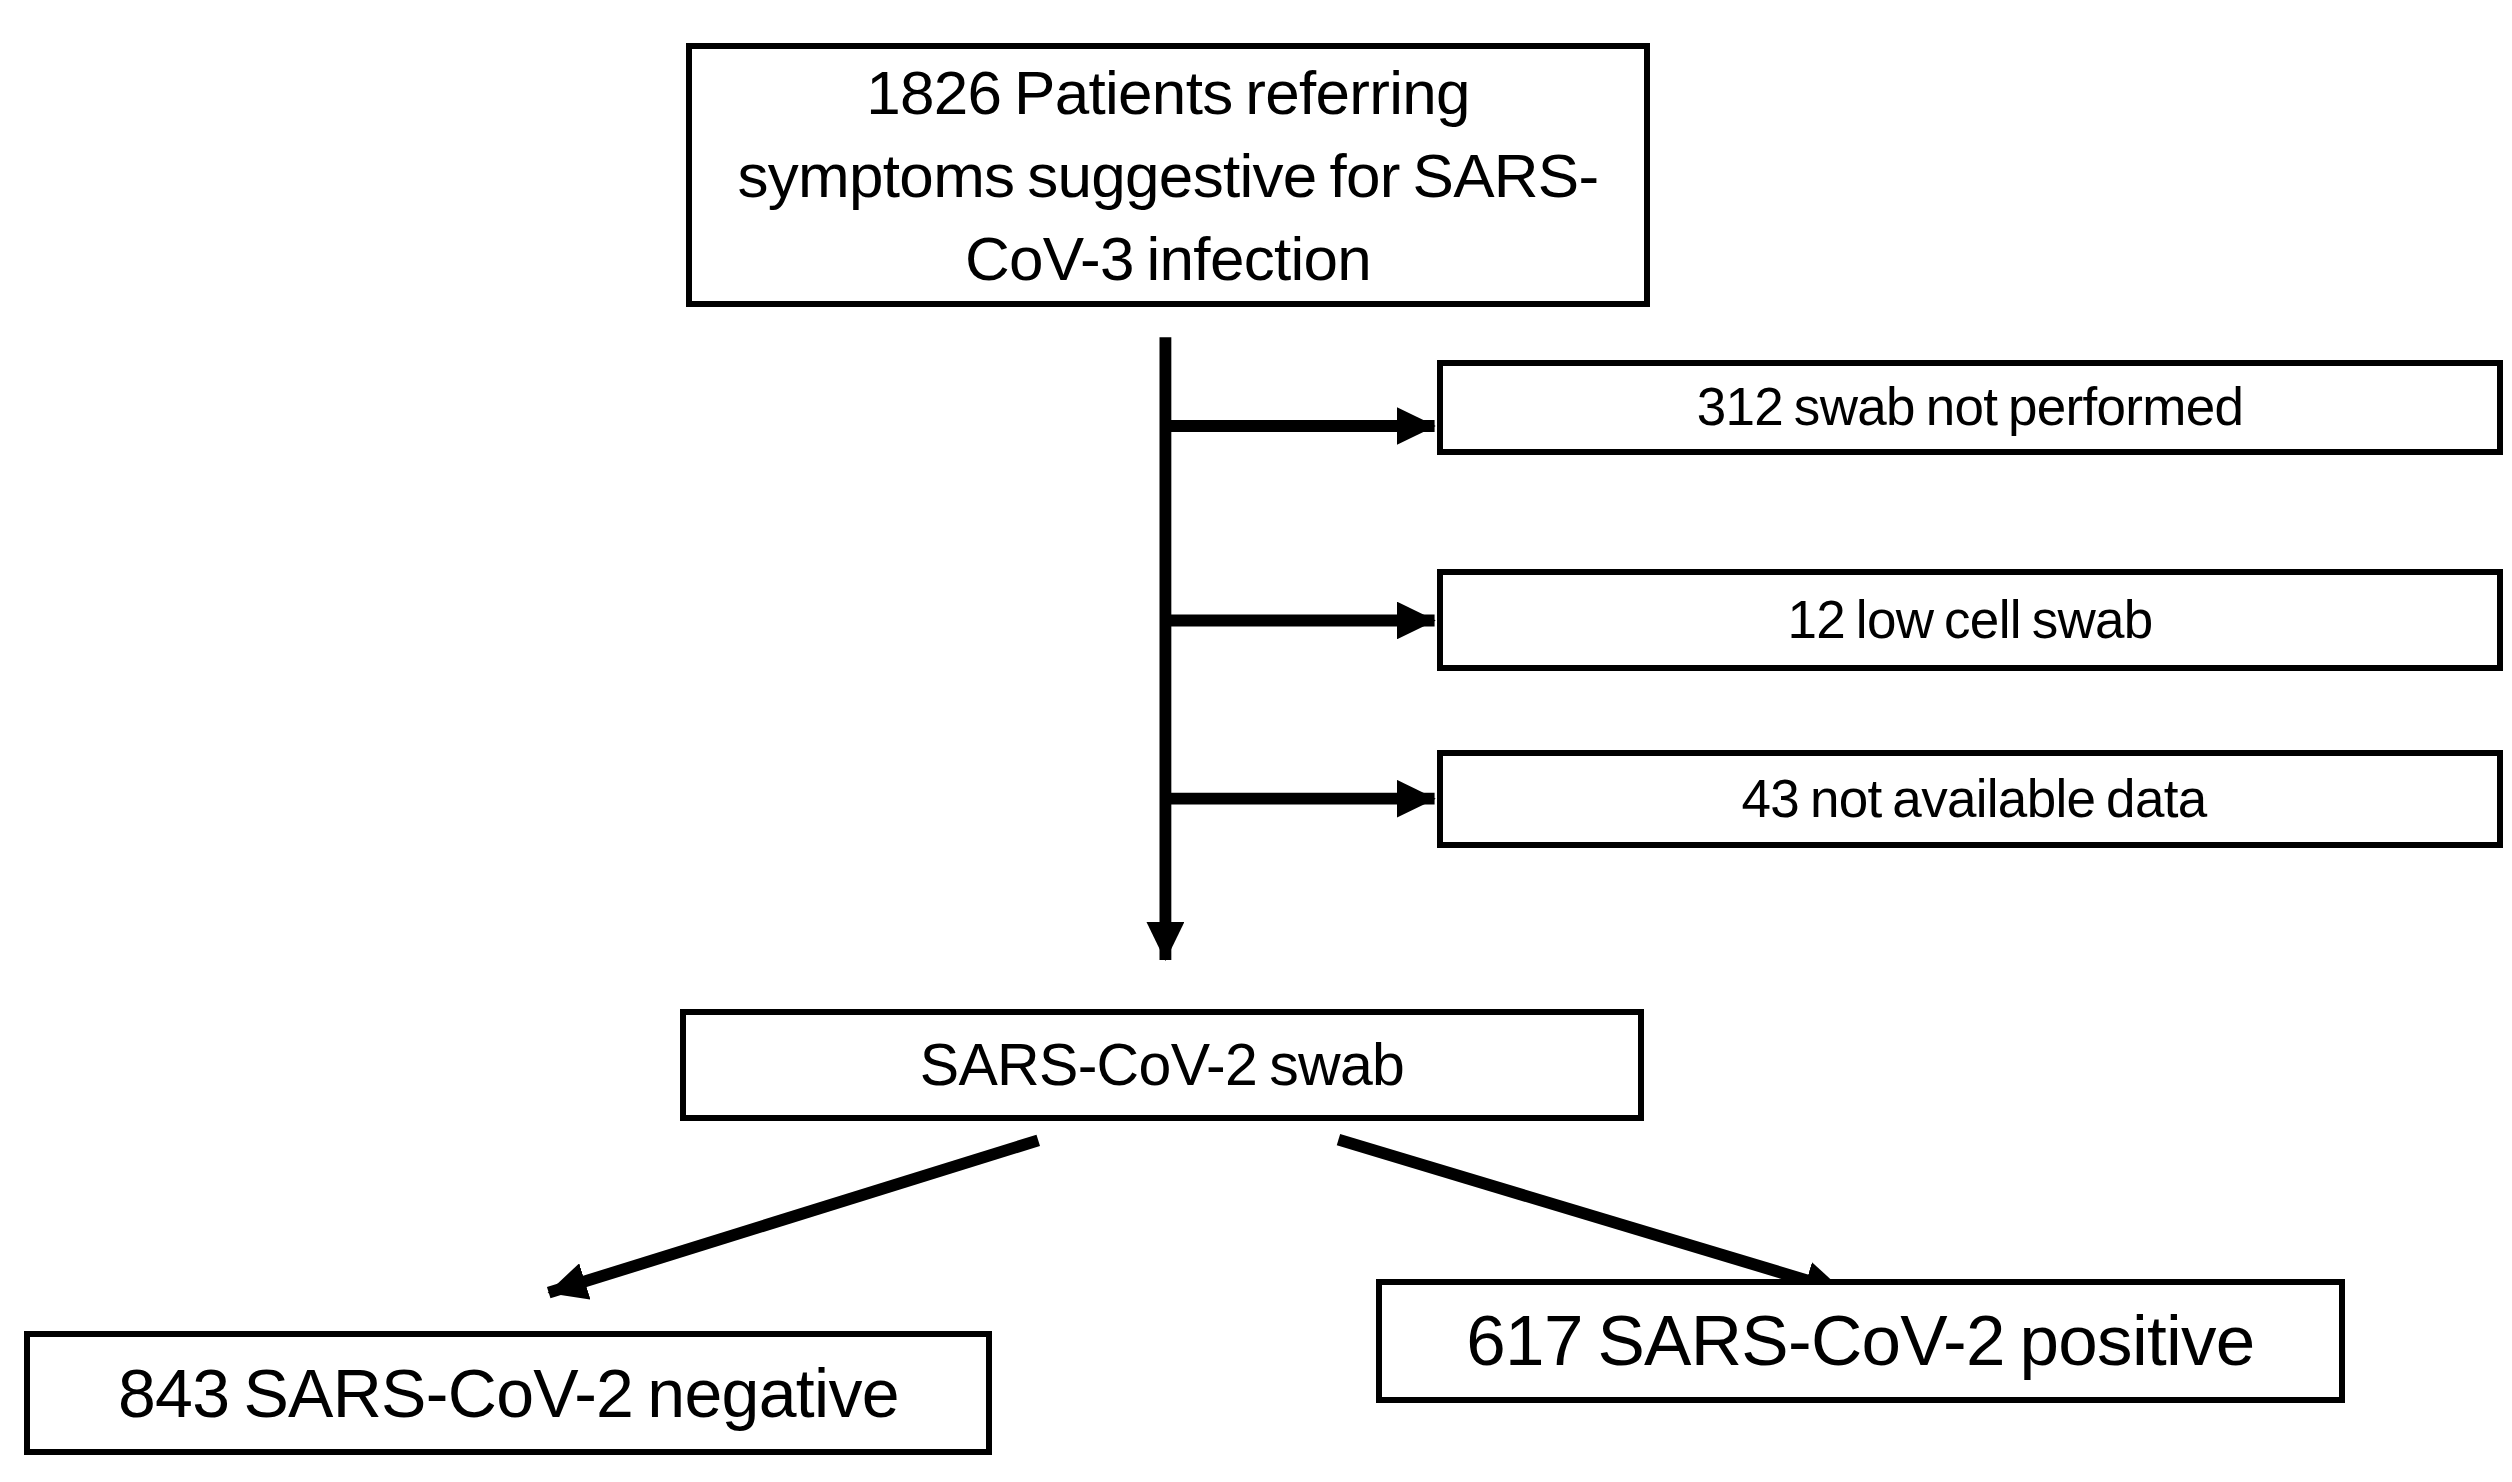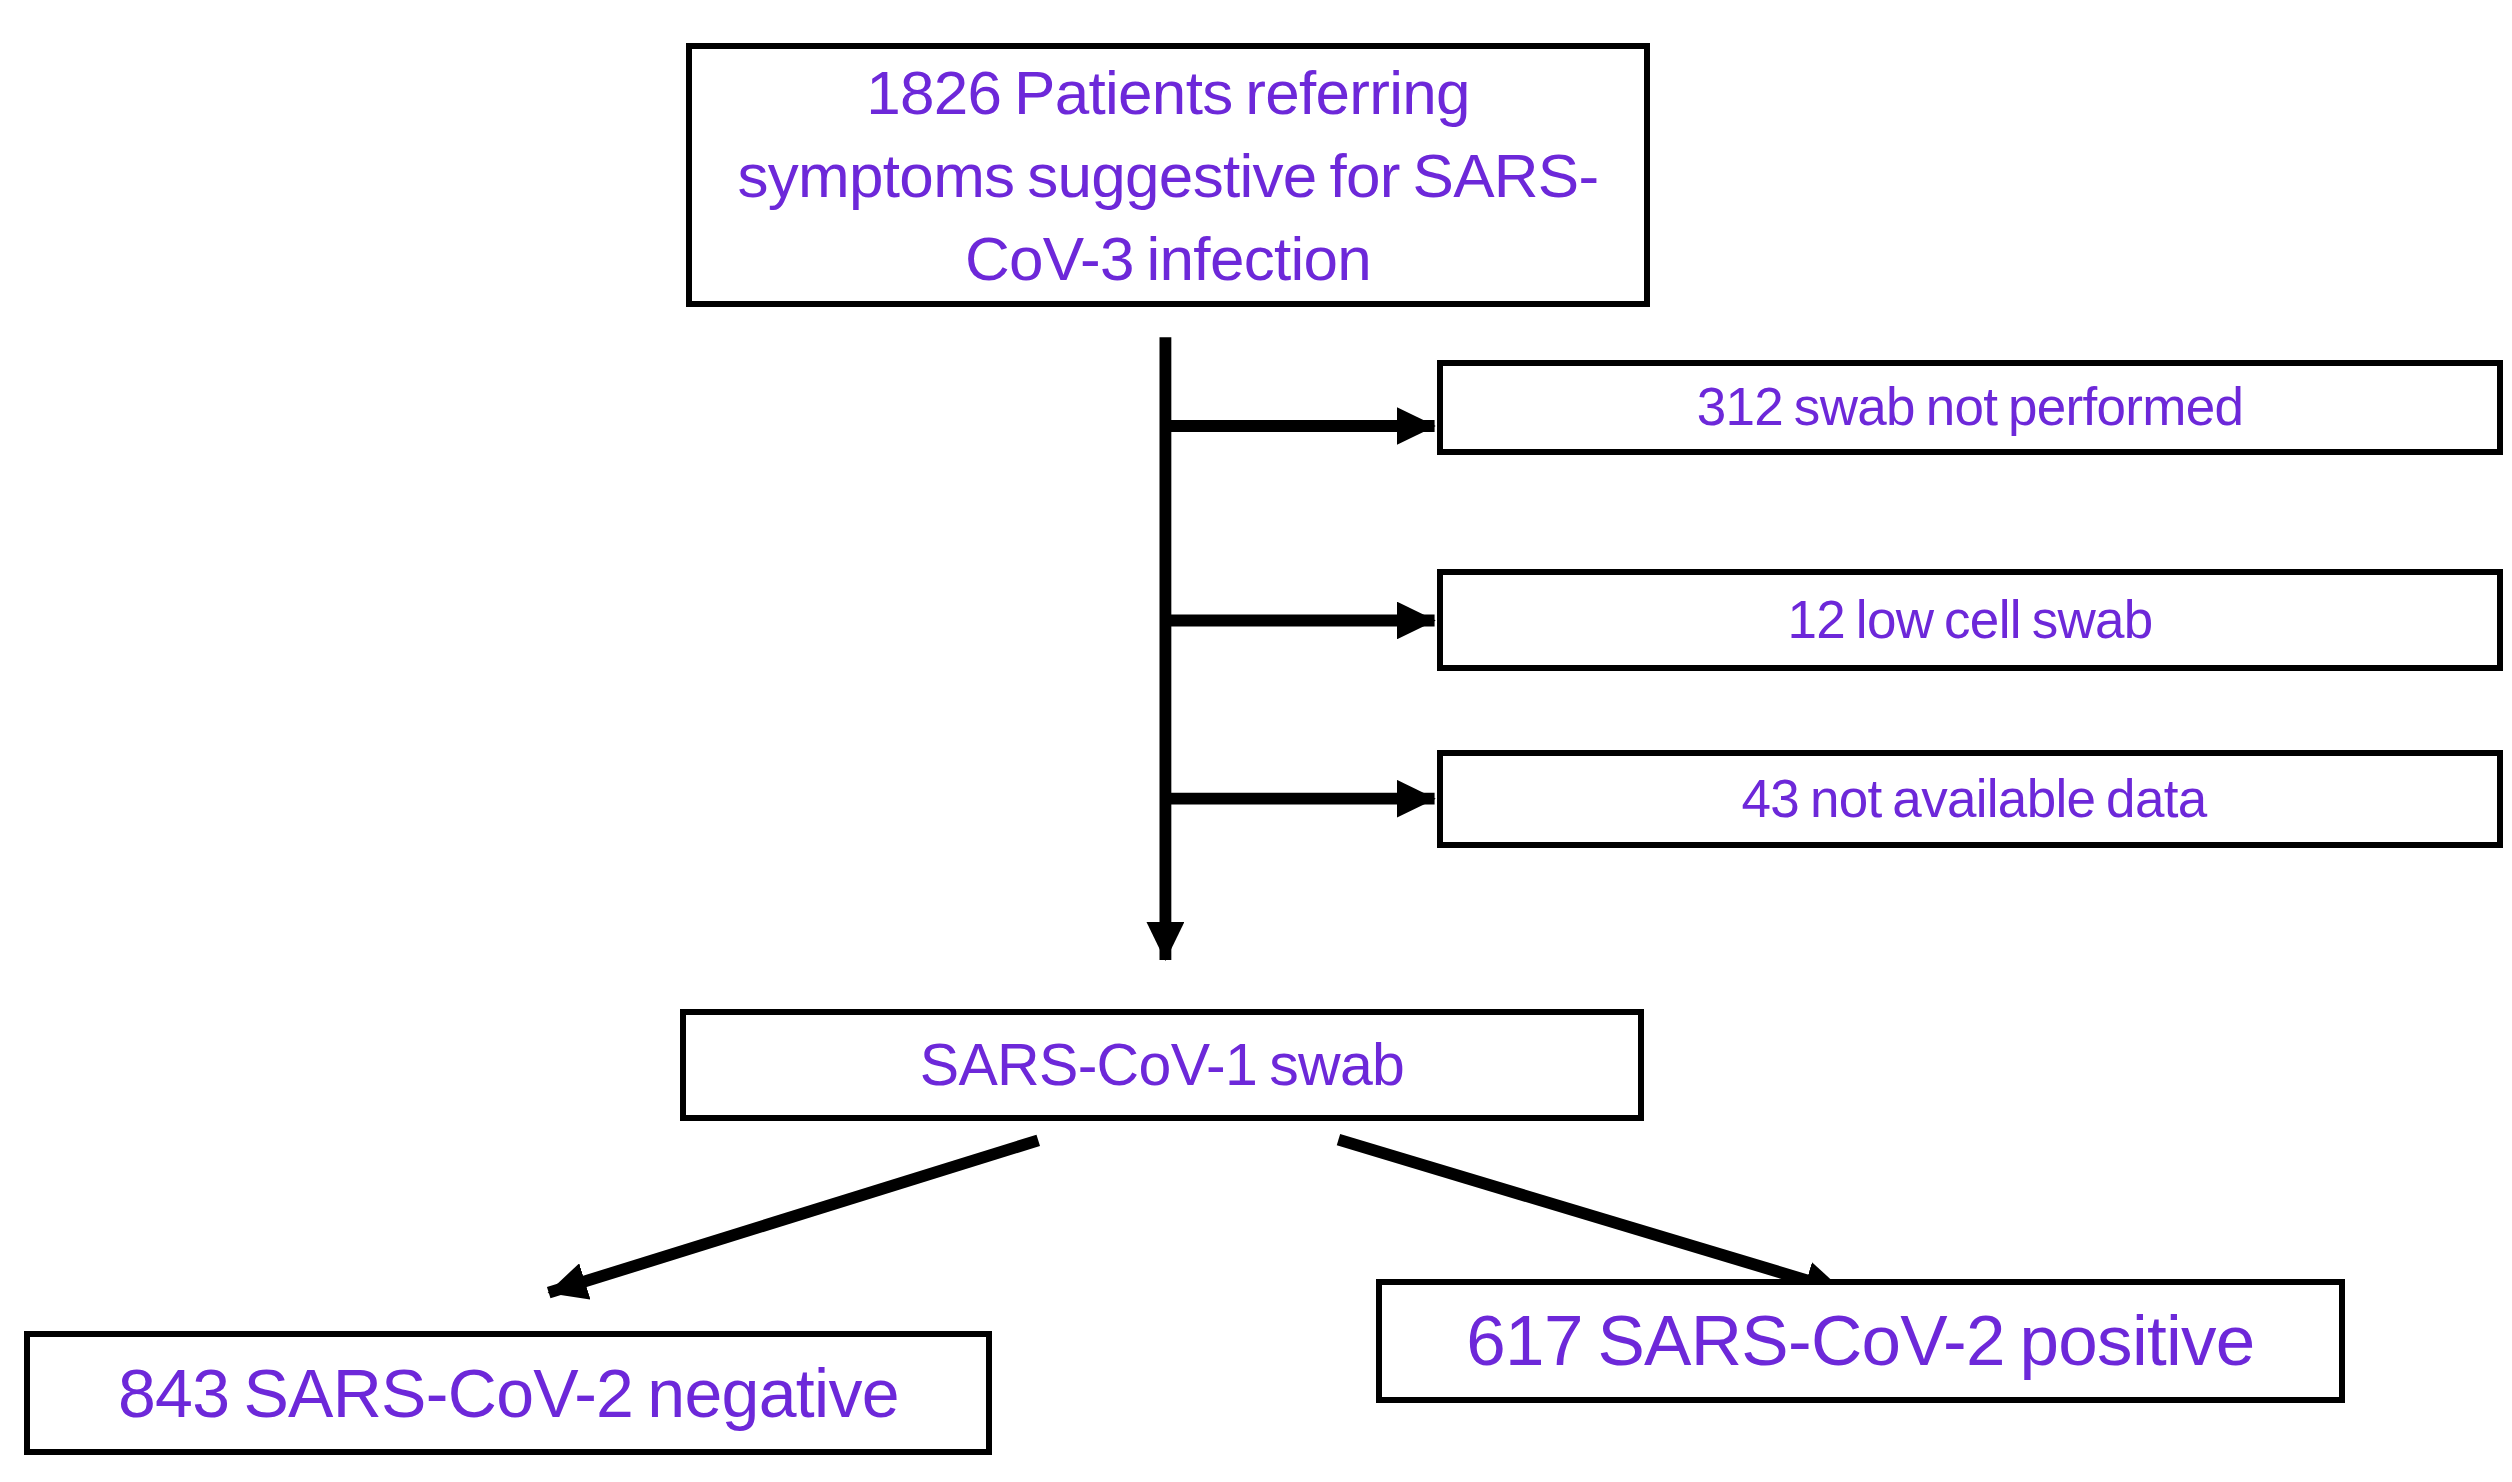--- a/index.html
+++ b/index.html
@@ -7,21 +7,21 @@
     padding: 0;
     background: #ffffff;
     overflow: hidden;
   }
   .canvas {
     position: relative;
     width: 1988px;
     height: 1482px;
     background: #ffffff;
     font-family: "Liberation Sans", sans-serif;
-    color: #6d28d9;
+    color: #000000;
   }
   .connectors {
     position: absolute;
     left: 0;
     top: 0;
     width: 2512px;
     height: 1482px;
   }
   .box {
     position: absolute;
@@ -88,21 +88,21 @@
 
   <div class="box" id="box-excl-1">
     <span>12 low cell swab</span>
   </div>
 
   <div class="box" id="box-excl-2">
     <span>43 not available data</span>
   </div>
 
   <div class="box" id="box-swab">
-    <span>SARS-CoV-1 swab</span>
+    <span>SARS-CoV-2 swab</span>
   </div>
 
   <div class="box" id="box-neg">
     <span>843 SARS-CoV-2 negative</span>
   </div>
 
   <div class="box" id="box-pos">
     <span>617 SARS-CoV-2 positive</span>
   </div>
 

